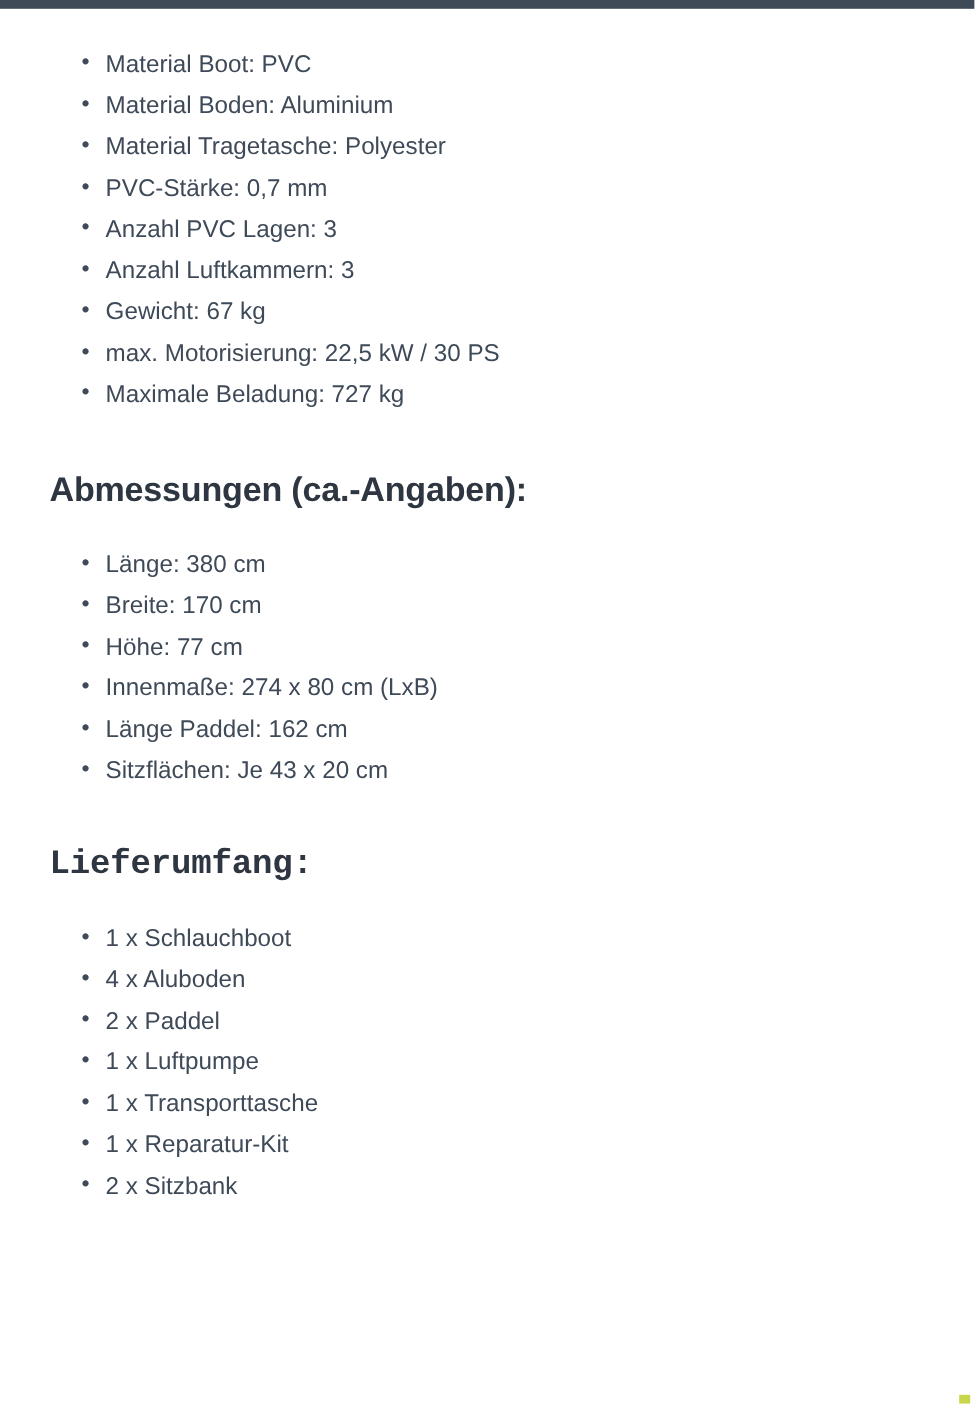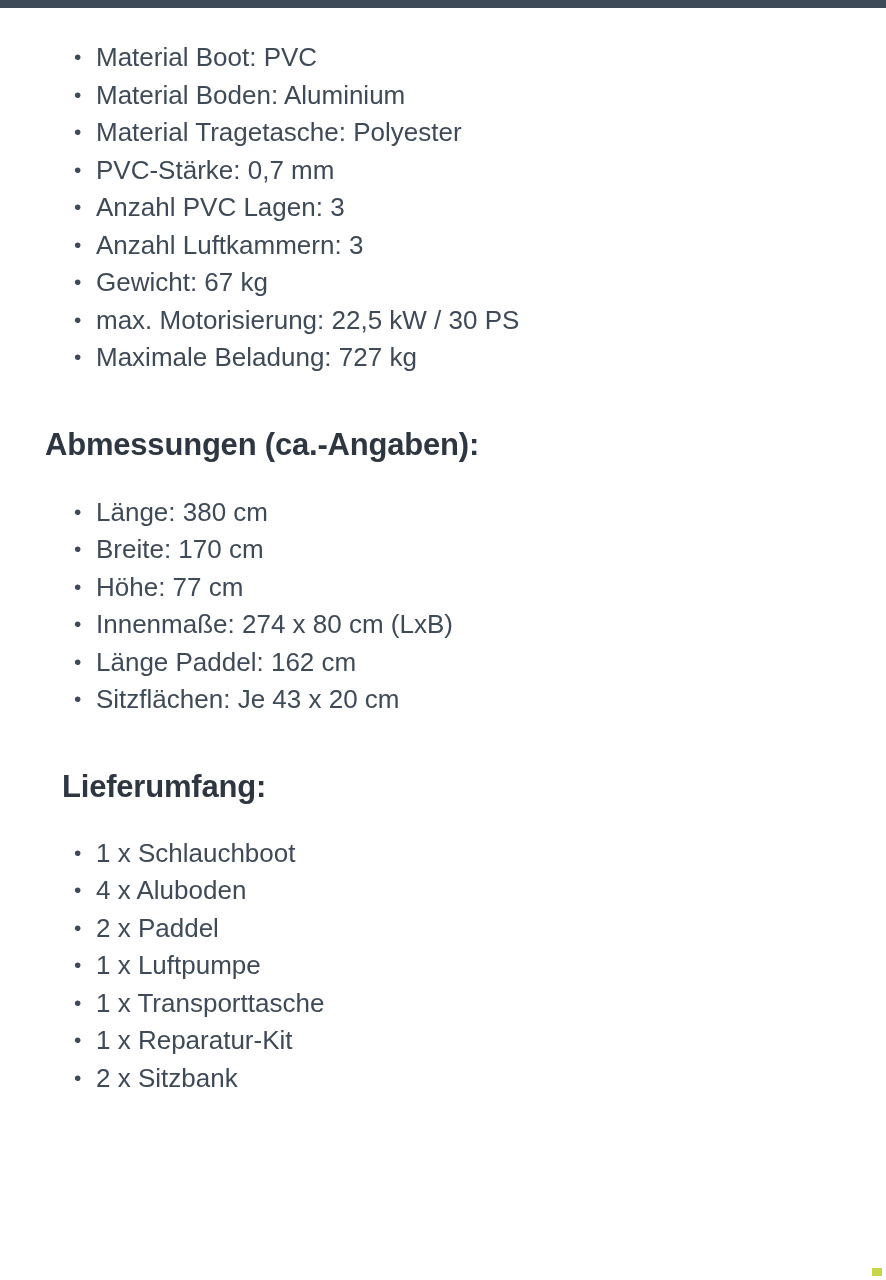--- a/index.html
+++ b/index.html
@@ -31,30 +31,30 @@
     font-size: 31px;
     font-weight: bold;
     color: #2e3641;
     margin: 0;
     padding: 0;
     letter-spacing: -0.2px;
     font-family: "Liberation Sans", sans-serif;
   }
   .section-1 h2.section-title { padding: 22px 0 0 45px; }
   .section-2 h2.section-title { padding: 0 0 0 45px; }
-  .section-3 h2.section-title { padding: 0 0 0 62px; }
+  .section-3 h2.section-title { padding: 0 0 0 45px; font-family: Liberation Mono, monospace; }
 
   ul.spec-list {
     list-style: none;
     margin: 0;
     padding: 0;
   }
   ul.spec-list li {
     position: relative;
-    font-size: 26px;
+    font-size: 22px;
     line-height: 37.5px;
     color: #3f4a58;
     padding-left: 96px;
   }
   ul.spec-list li::before {
     content: "\2022";
     position: absolute;
     left: 74px;
     top: -1px;
     font-size: 21px;

